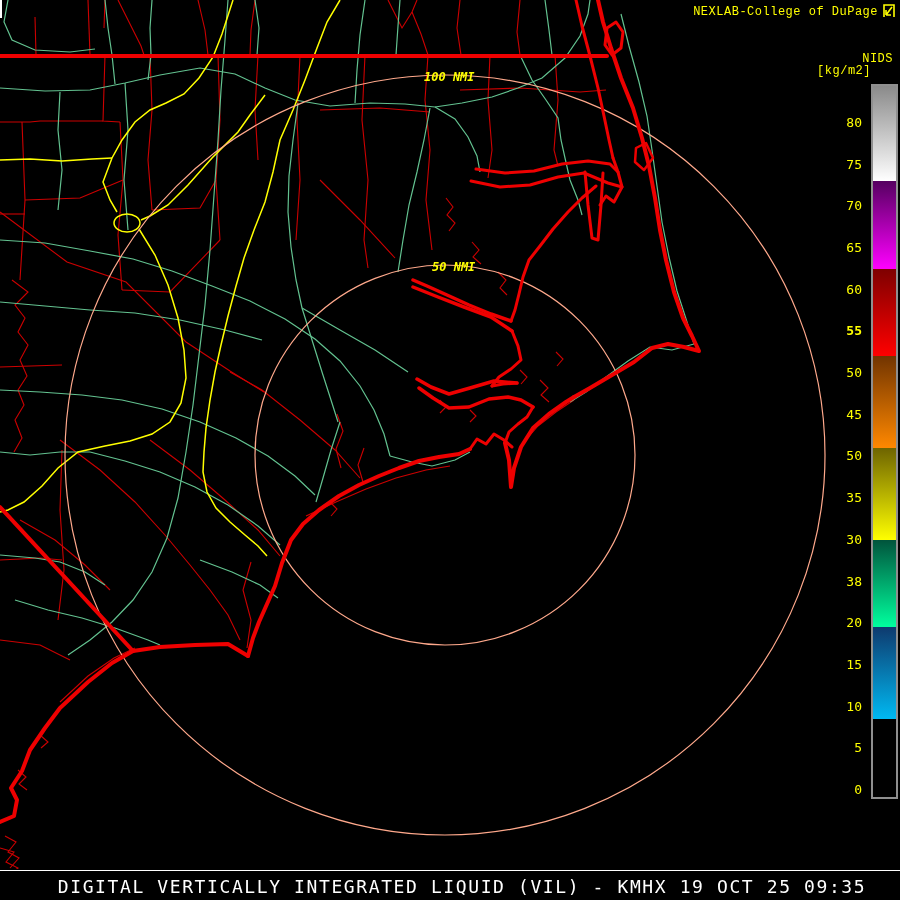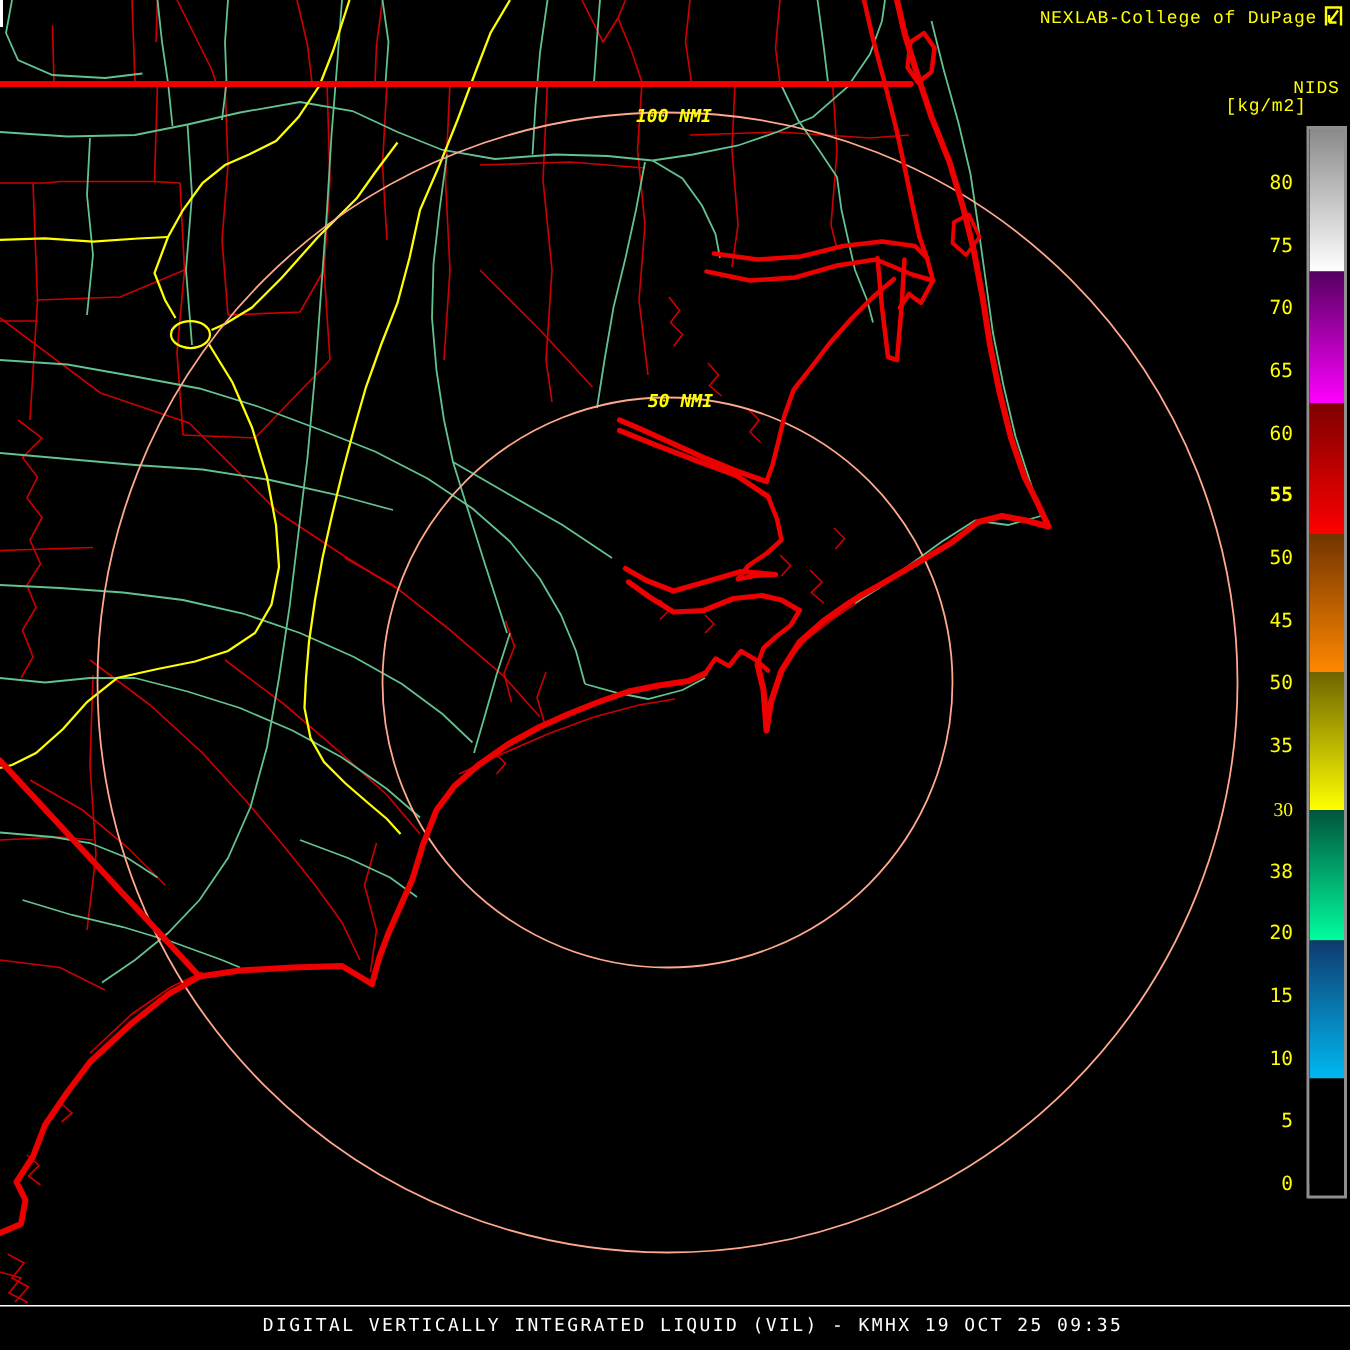--- a/index.html
+++ b/index.html
@@ -12,21 +12,21 @@
   #palette-title{top:52px;right:7px;font-size:12px;letter-spacing:.5px;}
   #palette-units{top:64px;right:29px;font-size:12px;letter-spacing:.5px;}
   #colorbar{position:absolute;left:871px;top:84px;width:23px;height:711px;
             border:2px solid #8f8f8f;background:#000;overflow:hidden;}
   .cb-seg{position:absolute;left:0;width:100%;}
   #cb-ticks{position:absolute;left:812px;top:0;width:50px;height:644px;}
   .cb-tick{position:absolute;right:0;width:100%;text-align:right;color:#ffff00;
            font-size:13px;line-height:16px;font-family:"DejaVu Sans Mono",monospace;}
   #status-line{position:absolute;left:0;top:870px;width:900px;height:1px;background:#ffffff;}
   #status-text{position:absolute;left:24px;top:876px;width:876px;text-align:center;
-               color:#ffffff;font-size:12px;letter-spacing:1.6px;white-space:nowrap;}
+               color:#ffffff;font-size:18px;letter-spacing:1.6px;white-space:nowrap;}
   .ring-label{font:italic bold 12px "DejaVu Sans Mono",monospace;fill:#ffff00;}
 </style>
 </head>
 <body>
 
 <div id="screen">
 
   <svg id="map" width="900" height="869" viewBox="0 0 900 869">
 
     <g id="g-county" fill="none" stroke-width="1.1" stroke="#cc0000">
@@ -192,21 +192,21 @@
       <div class="cb-tick" style="top: 114.8px; color: rgb(255, 255, 0);">80</div>
       <div class="cb-tick" style="top: 156.5px; color: rgb(255, 255, 0);">75</div>
       <div class="cb-tick" style="top: 198.2px; color: rgb(255, 255, 0);">70</div>
       <div class="cb-tick" style="top: 239.9px; color: rgb(255, 255, 0);">65</div>
       <div class="cb-tick" style="top: 281.6px; color: rgb(255, 255, 0);">60</div>
       <div class="cb-tick" style="top: 323.3px; color: rgb(255, 255, 0); font-weight: bold;">55</div>
       <div class="cb-tick" style="top: 365px; color: rgb(255, 255, 0);">50</div>
       <div class="cb-tick" style="top: 406.7px; color: rgb(255, 255, 0);">45</div>
       <div class="cb-tick" style="top: 448.4px; color: rgb(255, 255, 0);">50</div>
       <div class="cb-tick" style="top: 490.1px; color: rgb(255, 255, 0);">35</div>
-      <div class="cb-tick" style="top: 531.8px; color: rgb(255, 255, 0); font-family: Liberation Serif, serif;">30</div>
+      <div class="cb-tick" style="top: 531.8px; color: rgb(255, 255, 0);">30</div>
       <div class="cb-tick" style="top: 573.5px; color: rgb(255, 255, 0);">38</div>
       <div class="cb-tick" style="top: 615.2px; color: rgb(255, 255, 0);">20</div>
       <div class="cb-tick" style="top: 656.9px; color: rgb(255, 255, 0);">15</div>
       <div class="cb-tick" style="top: 698.6px; color: rgb(255, 255, 0);">10</div>
       <div class="cb-tick" style="top: 740.3px; color: rgb(255, 255, 0);">5</div>
       <div class="cb-tick" style="top: 782px; color: rgb(255, 255, 0);">0</div>
     </div>
 
   <div id="status-line"></div>
   <div id="status-text">DIGITAL VERTICALLY INTEGRATED LIQUID (VIL) - KMHX 19 OCT 25 09:35</div>

